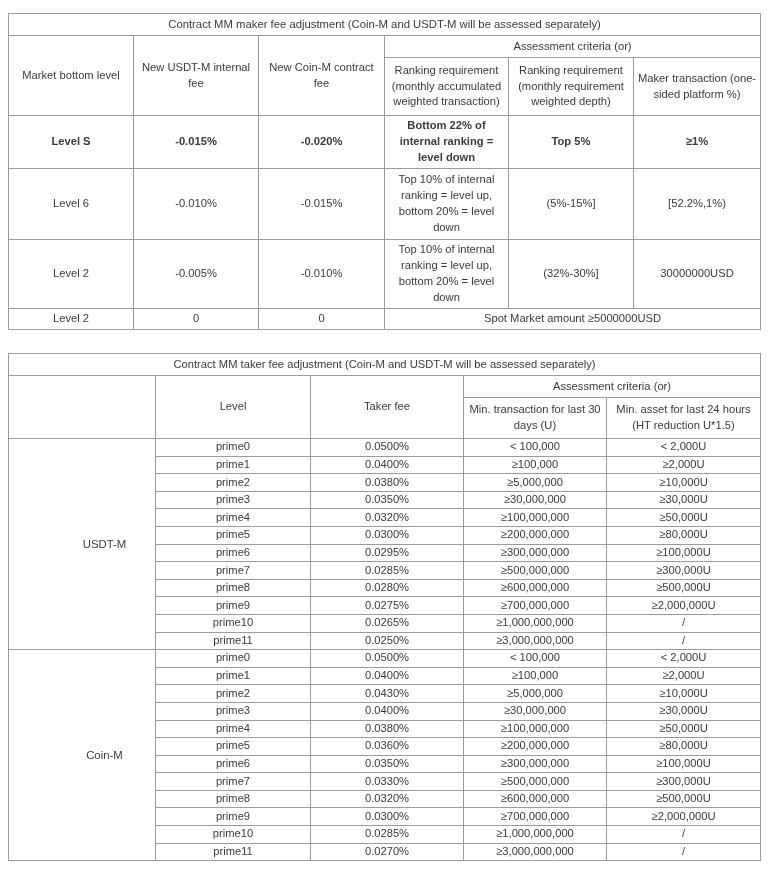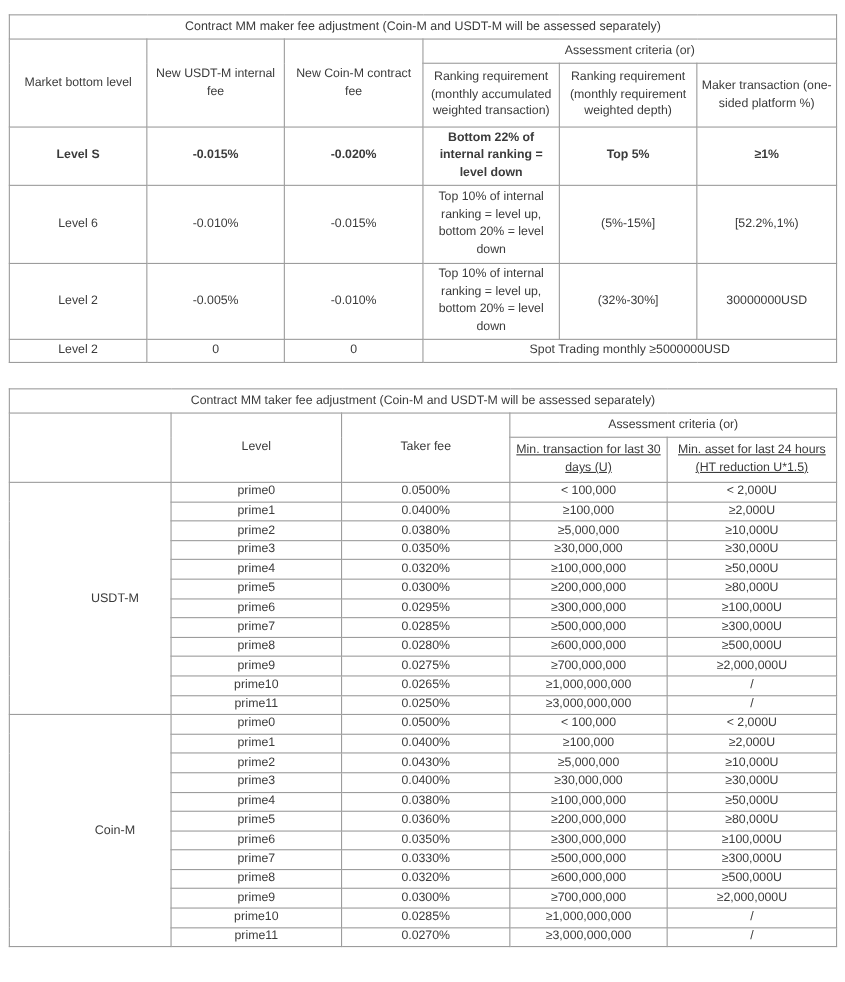--- a/index.html
+++ b/index.html
@@ -57,21 +57,21 @@
   
   #taker-table {
     position: absolute;
     left: 8px;
     top: 353px;
     width: 752px;
   }
   #taker-table td { font-size: 11.2px; }
   #taker-table .t-title { height: 17px; }
   #taker-table .t-assess { height: 17px; }
-  #taker-table .t-subhead { height: 36px; text-decoration: underline; }
+  #taker-table .t-subhead { height: 36px; }
   #taker-table td.data { height: 16.6px; padding: 0 3px; }
   #taker-table td.section-label { font-size: 11.4px; padding-left: 48px; }
 </style>
 </head>
 <body>
 
 <div class="page">
 
   <table class="grid" id="maker-table">
     <colgroup>
@@ -122,21 +122,21 @@
         <td>-0.010%</td>
         <td>Top 10% of internal ranking = level up, bottom 20% = level down</td>
         <td>(32%-30%]</td>
         <td>30000000USD</td>
       </tr>
 
       <tr class="r-l3">
         <td>Level 2</td>
         <td>0</td>
         <td>0</td>
-        <td colspan="3">Spot Trading monthly ≥5000000USD</td>
+        <td colspan="3">Spot Market amount ≥5000000USD</td>
       </tr>
     </tbody>
   </table>
 
   <table class="grid" id="taker-table">
     <colgroup>
       <col style="width:147px">
         <col style="width:155px">
         <col style="width:153px">
       <col style="width:143px">

